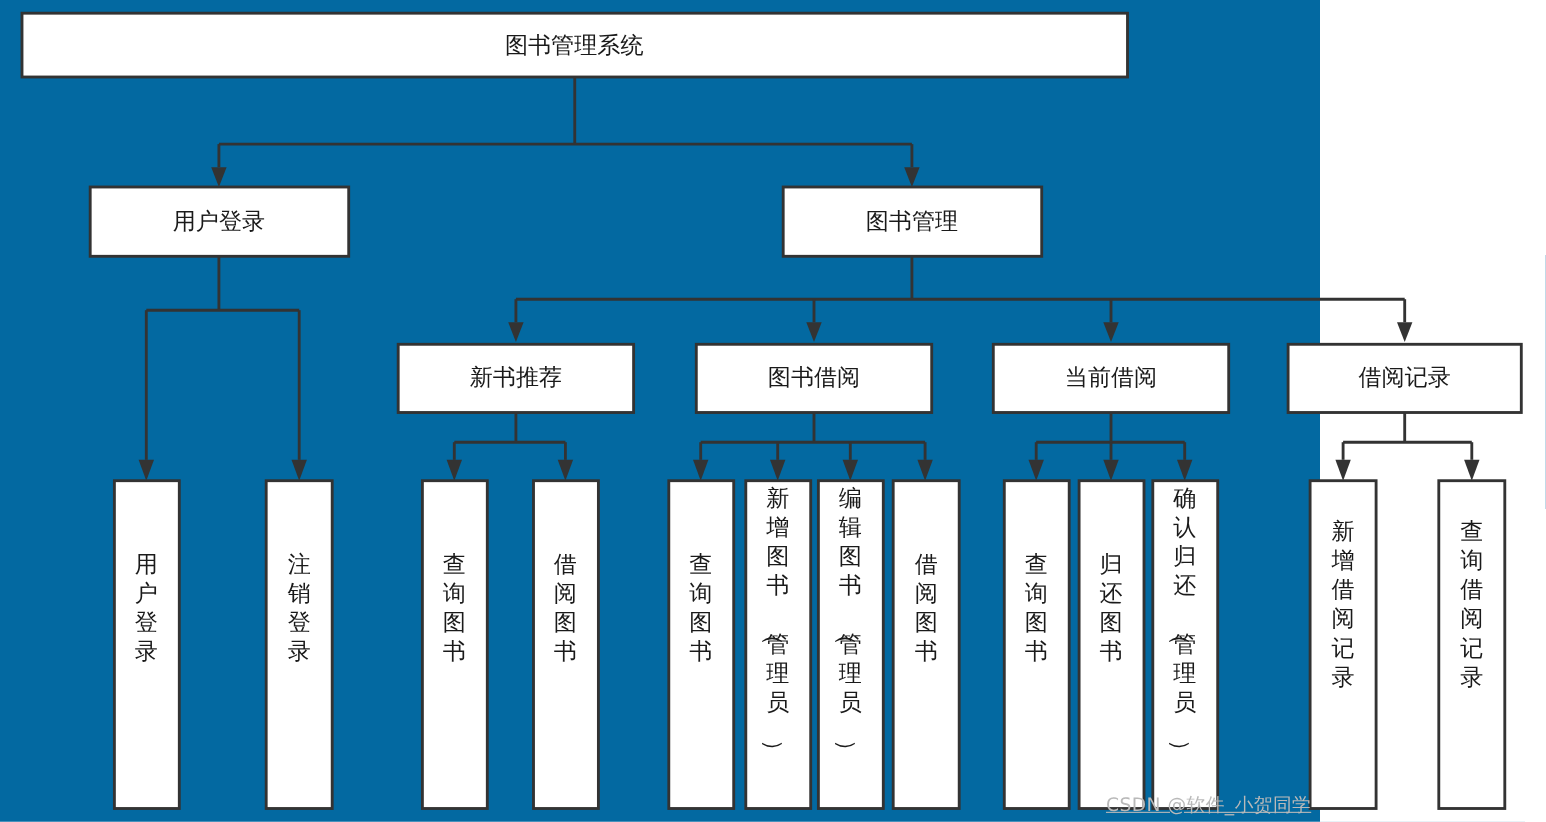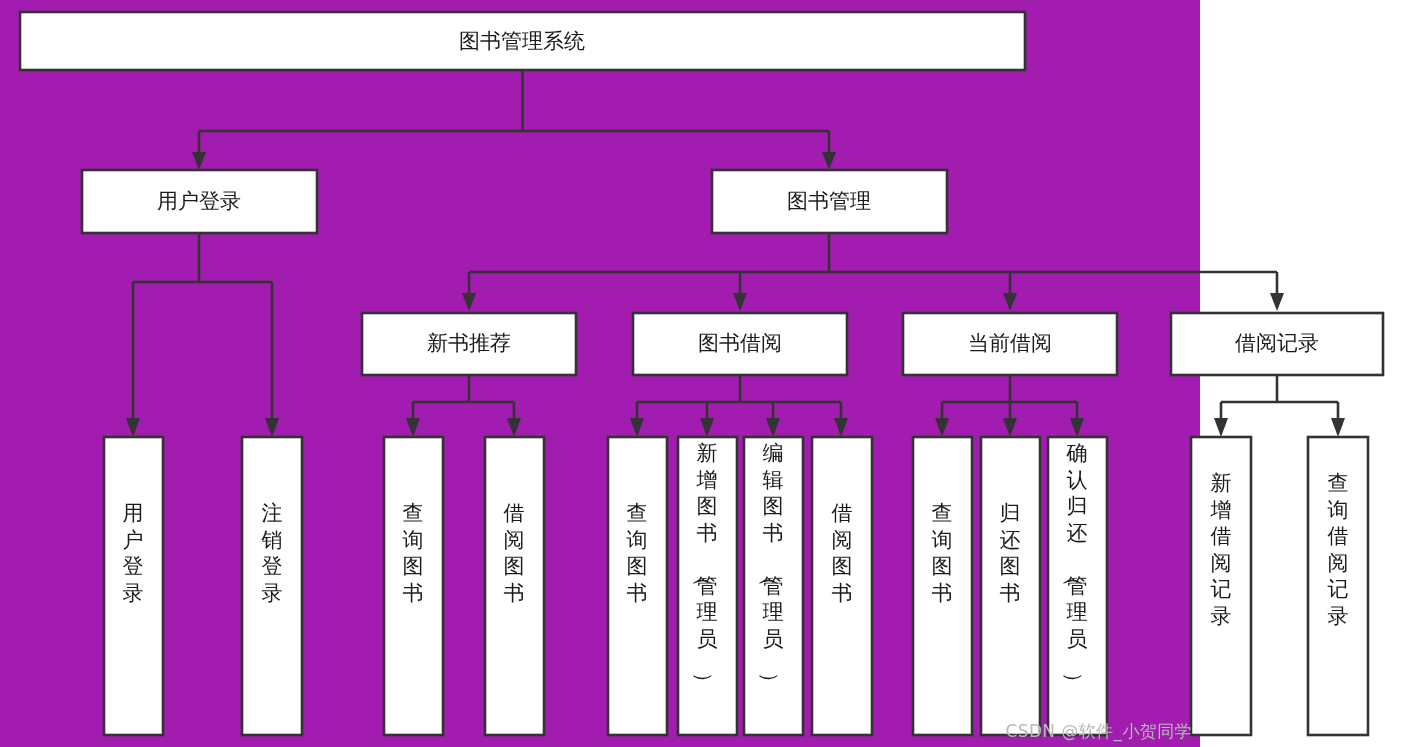--- a/index.html
+++ b/index.html
@@ -10,21 +10,21 @@
   body {
     width: 1405px;
     height: 747px;
     font-family: "DejaVu Sans", "Liberation Sans", sans-serif;
     overflow: hidden;
   }
   #diagram-root {
     position: relative;
     width: 1200px;
     height: 747px;
-    background: #a21caf;
+    background: #0369a1;
   }
   svg.flowchart {
     position: absolute;
     top: 0;
     left: 0;
     width: 1405px;
     height: 747px;
     display: block;
   }
   .node-rect {
@@ -57,20 +57,21 @@
   }
   .watermark {
     position: absolute;
     right: 8px;
     bottom: 4px;
     font-family: "DejaVu Sans", "Liberation Sans", sans-serif;
     font-size: 17px;
     color: #b9b9b9;
     white-space: nowrap;
     letter-spacing: 0.4px;
+    text-decoration: underline;
   }
 </style>
 </head>
 <body>
 
 <div id="diagram-root">
 
   <svg class="flowchart" viewBox="0 0 1405 747" xmlns="http://www.w3.org/2000/svg">
 
     <g>

